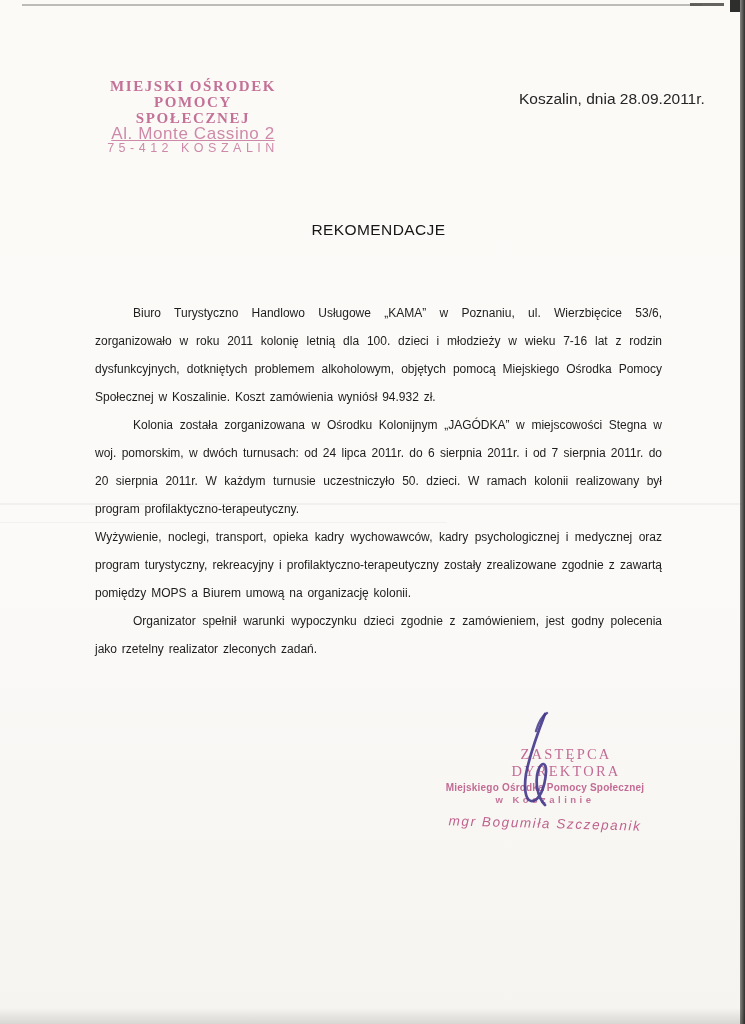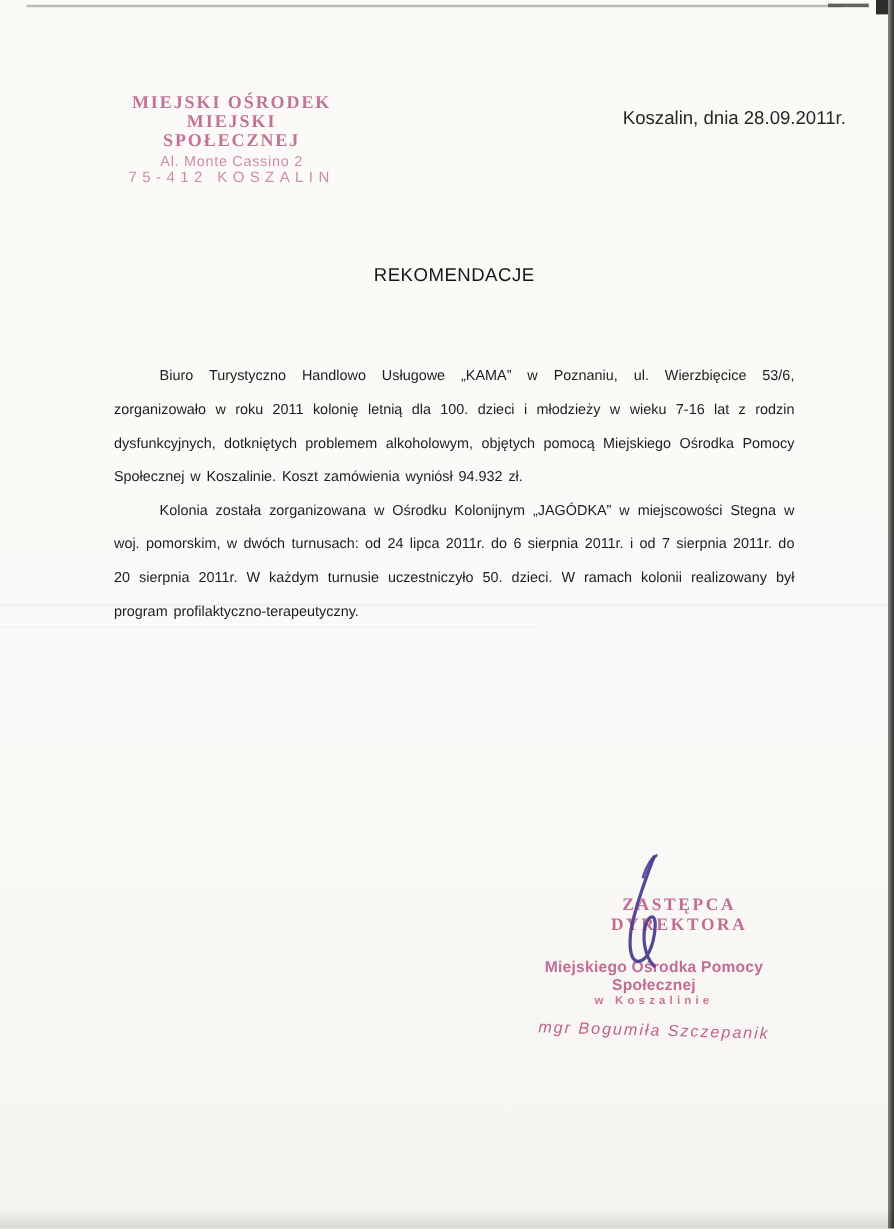--- a/index.html
+++ b/index.html
@@ -21,21 +21,21 @@
   .scan-crease { position:absolute; left:0; top:503px; width:100%; height:2px; background:rgba(90,85,80,0.06); }
   .scan-crease2 { position:absolute; left:0; top:522px; width:60%; height:1px; background:rgba(90,85,80,0.05); }
 
   
   .header-stamp {
     position:absolute; left:98px; top:78px; width:190px;
     text-align:center; color:#bd5f8a;
     font-family:"Liberation Serif", serif;
   }
   .hs-big { font-size:15px; font-weight:bold; letter-spacing:1.6px; line-height:16px; opacity:.88; }
-  .hs-addr { font-size:12px; letter-spacing:.6px; line-height:14px; opacity:.72; margin-top:1px; font-family:"Liberation Sans",sans-serif; }
+  .hs-addr { font-size:17px; letter-spacing:.6px; line-height:14px; opacity:.72; margin-top:1px; font-family:"Liberation Sans",sans-serif;text-decoration:underline; }
   .hs-city { font-size:12.5px; letter-spacing:4.5px; line-height:15px; opacity:.72; font-family:Liberation Sans, sans-serif; }
 
   .date-line { position:absolute; left:493px; top:90px; font-size:15.5px; color:#262626;margin-left:26px; }
 
   .letter-title {
     position:absolute; left:95px; top:221px; width:567px;
     text-align:center; font-weight:normal; font-size:15.5px; letter-spacing:.4px; color:#161616;
   }
 
   .letter-body {
@@ -44,54 +44,56 @@
     word-spacing:1.5px; color:#1d1d1d;
   }
   .letter-body p { margin:0; }
   .letter-body p.indent { text-indent:38px; }
 
   
   .sig-stamp {
     position:absolute; left:438px; top:746px; width:214px;
     text-align:center; color:#b95383;
   }
-  .ss-title { font-family:"Liberation Serif", serif; font-size:14.5px; font-weight:bold; letter-spacing:2.2px; opacity:.85;margin-left:42px; }
-  .ss-org { font-size:13px; font-weight:bold; letter-spacing:.2px; margin-top:18px; opacity:.85; }
+  .ss-title { font-family:"Liberation Serif", serif; font-size:14.5px; font-weight:normal; letter-spacing:2.2px; opacity:.85;margin-left:42px; }
+  .ss-org { font-size:10px; font-weight:bold; letter-spacing:.2px; margin-top:2px; opacity:.85; }
   .ss-city { font-size:9.5px; font-weight:bold; letter-spacing:3.5px; margin-top:1px; opacity:.8; }
   .ss-name { margin-top:11px; font-style:italic; font-size:13.5px; letter-spacing:1.6px; transform:rotate(1.6deg); opacity:.9; }
 
   .signature-svg { position:absolute; left:494px; top:711px; width:72px; height:102px; z-index:5; }
 </style>
 </head>
 <body>
 
 <div class="page">
 
   <div class="scan-top-line"></div>
   <div class="scan-top-line-dark"></div>
   <div class="scan-corner-mark"></div>
   <div class="scan-right-edge"></div>
   <div class="scan-bottom-shadow"></div>
   <div class="scan-crease"></div>
   <div class="scan-crease2"></div>
 
   <div class="header-stamp">
     <div class="hs-big">MIEJSKI OŚRODEK</div>
-    <div class="hs-big">MIEJSKI SPOŁECZNEJ</div>
+    <div class="hs-big">POMOCY SPOŁECZNEJ</div>
     <div class="hs-addr">Al. Monte Cassino 2</div>
     <div class="hs-city">75-412 KOSZALIN</div>
   </div>
 
   <div class="date-line">Koszalin, dnia 28.09.2011r.</div>
 
   <div class="letter-title">REKOMENDACJE</div>
 
   <div class="letter-body">
     <p class="indent">Biuro Turystyczno  Handlowo Usługowe „KAMA” w Poznaniu, ul. Wierzbięcice 53/6, zorganizowało w roku 2011 kolonię letnią dla 100. dzieci  i młodzieży w wieku 7-16 lat z rodzin dysfunkcyjnych, dotkniętych problemem alkoholowym, objętych pomocą Miejskiego Ośrodka Pomocy Społecznej w Koszalinie. Koszt zamówienia wyniósł 94.932 zł.</p>
     <p class="indent">Kolonia została zorganizowana w Ośrodku Kolonijnym „JAGÓDKA” w miejscowości Stegna w woj. pomorskim, w dwóch turnusach: od 24 lipca 2011r. do 6 sierpnia 2011r. i  od  7 sierpnia 2011r. do 20 sierpnia 2011r. W każdym turnusie uczestniczyło 50. dzieci. W ramach kolonii realizowany był program profilaktyczno-terapeutyczny.</p>
+    <p>Wyżywienie, noclegi, transport, opieka kadry wychowawców, kadry psychologicznej i medycznej oraz  program turystyczny, rekreacyjny i profilaktyczno-terapeutyczny zostały zrealizowane zgodnie  z zawartą pomiędzy MOPS a Biurem umową  na organizację kolonii.</p>
+    <p class="indent">Organizator spełnił warunki wypoczynku dzieci zgodnie z zamówieniem, jest  godny polecenia jako  rzetelny realizator zleconych zadań.</p>
   </div>
 
   <div class="sig-stamp">
     <div class="ss-title">ZASTĘPCA DYREKTORA</div>
     <div class="ss-org">Miejskiego Ośrodka Pomocy Społecznej</div>
     <div class="ss-city">w Koszalinie</div>
     <div class="ss-name">mgr Bogumiła Szczepanik</div>
   </div>
 
   <svg class="signature-svg" viewBox="0 0 72 102">

